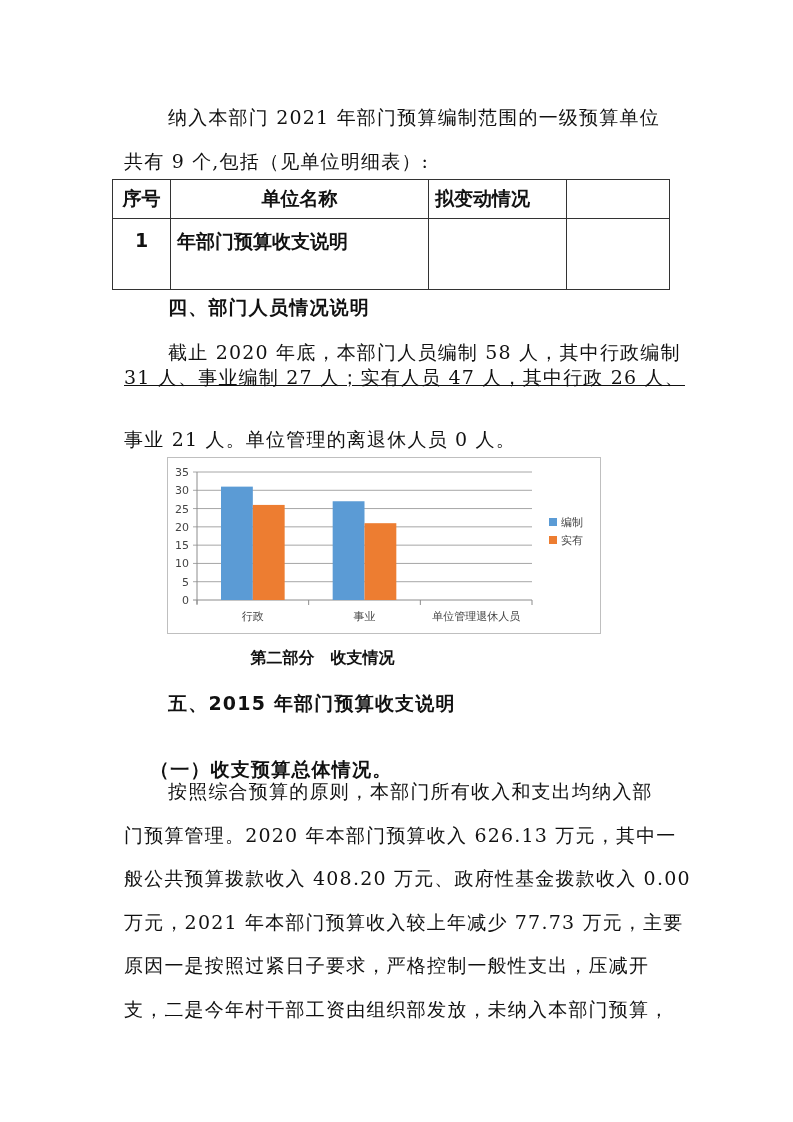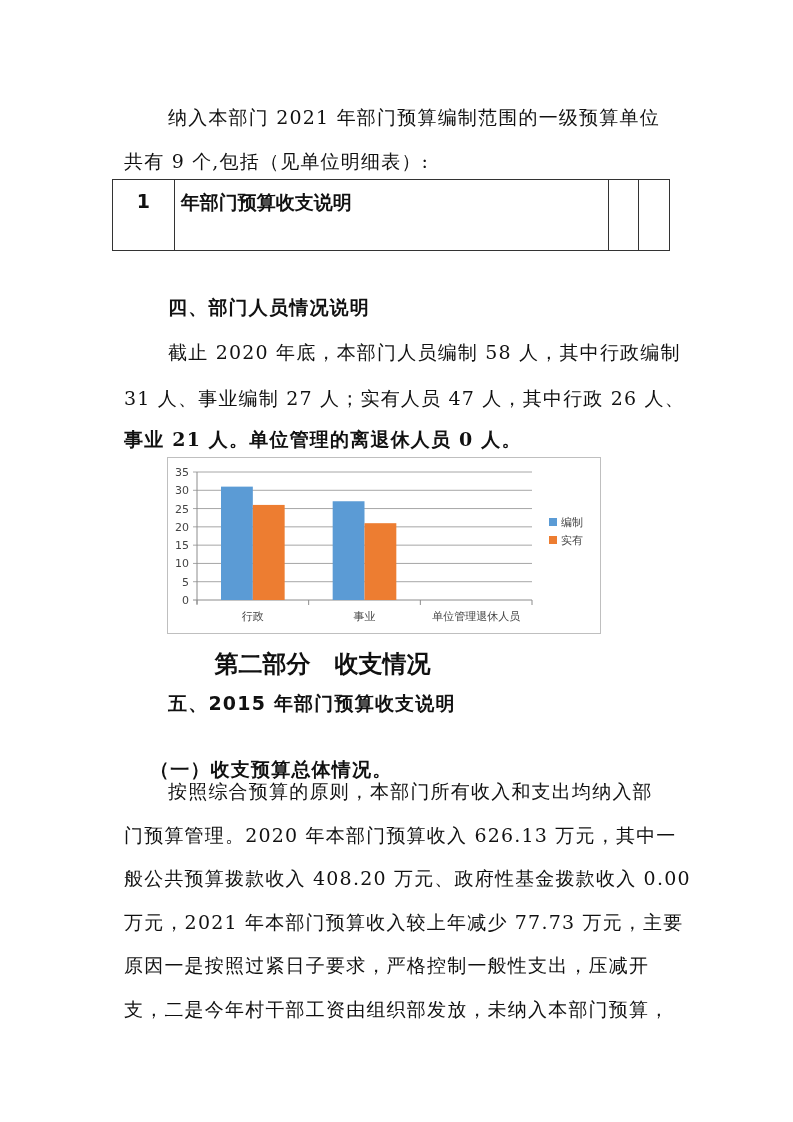--- a/index.html
+++ b/index.html
@@ -9,43 +9,49 @@
   .indent { left: 168px; }
   .bold { font-weight: bold; font-family: "DejaVu Sans", "Liberation Sans", sans-serif; }
   table.units { position: absolute; left: 112px; top: 179px; width: 558px; border-collapse: collapse; }
   table.units td { border: 1.5px solid #333; font-size: 19px; font-weight: bold;
                    font-family: "DejaVu Sans", "Liberation Sans", sans-serif; padding: 0 6px; }
   table.units tr.head td { height: 38px; }
   table.units tr.body td { height: 60px; vertical-align: top; padding-top: 10px; }
   .center { text-align: center; }
   #chart { position: absolute; left: 167px; top: 457px; width: 434px; height: 177px; }
   .chart-text { font-family: "DejaVu Sans", "Liberation Sans", sans-serif; font-size: 11px; fill: #444; }
-  .section-title { position: absolute; left: 0; width: 645px; text-align: center; top: 648px; font-size: 24px; }
+  .section-title { position: absolute; left: 0; width: 645px; text-align: center; top: 648px; font-size: 16px; }
 </style>
 </head>
 <body>
 
 <div class="line indent" style="top:105px;">纳入本部门 2021 年部门预算编制范围的一级预算单位</div>
 <div class="line" style="top:149px;">共有 9 个,包括（见单位明细表）:</div>
 
 <table class="units">
   <tbody>
+      <tr class="head">
+    <td class="center" style="width:45px;">序号</td>
+    <td class="center" style="width:245px;">单位名称</td>
+    <td style="width:125px;">拟变动情况</td>
+    <td></td>
+  </tr>
   <tr class="body">
     <td class="center">1</td>
     <td>年部门预算收支说明</td>
     <td></td>
     <td></td>
   </tr>
 </tbody>
   </table>
 
 <div class="line indent bold" style="top:295px;">四、部门人员情况说明</div>
 <div class="line indent" style="top:340px;">截止 2020 年底，本部门人员编制 58 人，其中行政编制</div>
-<div class="line" style="top:386px;">31 人、事业编制 27 人；实有人员 47 人，其中行政 26 人、</div>
-<div class="line" style="top:427px;font-weight:bold;">事业 21 人。单位管理的离退休人员 0 人。</div>
+<div class="line" style="top:365px;text-decoration:underline;">31 人、事业编制 27 人；实有人员 47 人，其中行政 26 人、</div>
+<div class="line" style="top:427px;">事业 21 人。单位管理的离退休人员 0 人。</div>
 
 <svg id="chart" viewBox="0 0 434 177">
   <rect x="0.5" y="0.5" width="433" height="176" fill="#fff" stroke="#bfbfbf" stroke-width="1"></rect>
   <g id="grid">
       <line x1="26" x2="365" y1="143" y2="143" stroke="#8c8c8c" stroke-width="1"></line>
       <line x1="26" x2="365" y1="124.71428571428572" y2="124.71428571428572" stroke="#a6a6a6" stroke-width="1"></line>
       <line x1="26" x2="365" y1="106.42857142857143" y2="106.42857142857143" stroke="#a6a6a6" stroke-width="1"></line>
       <line x1="26" x2="365" y1="88.14285714285714" y2="88.14285714285714" stroke="#a6a6a6" stroke-width="1"></line>
       <line x1="26" x2="365" y1="69.85714285714286" y2="69.85714285714286" stroke="#a6a6a6" stroke-width="1"></line>
       <line x1="26" x2="365" y1="51.57142857142857" y2="51.57142857142857" stroke="#a6a6a6" stroke-width="1"></line>

